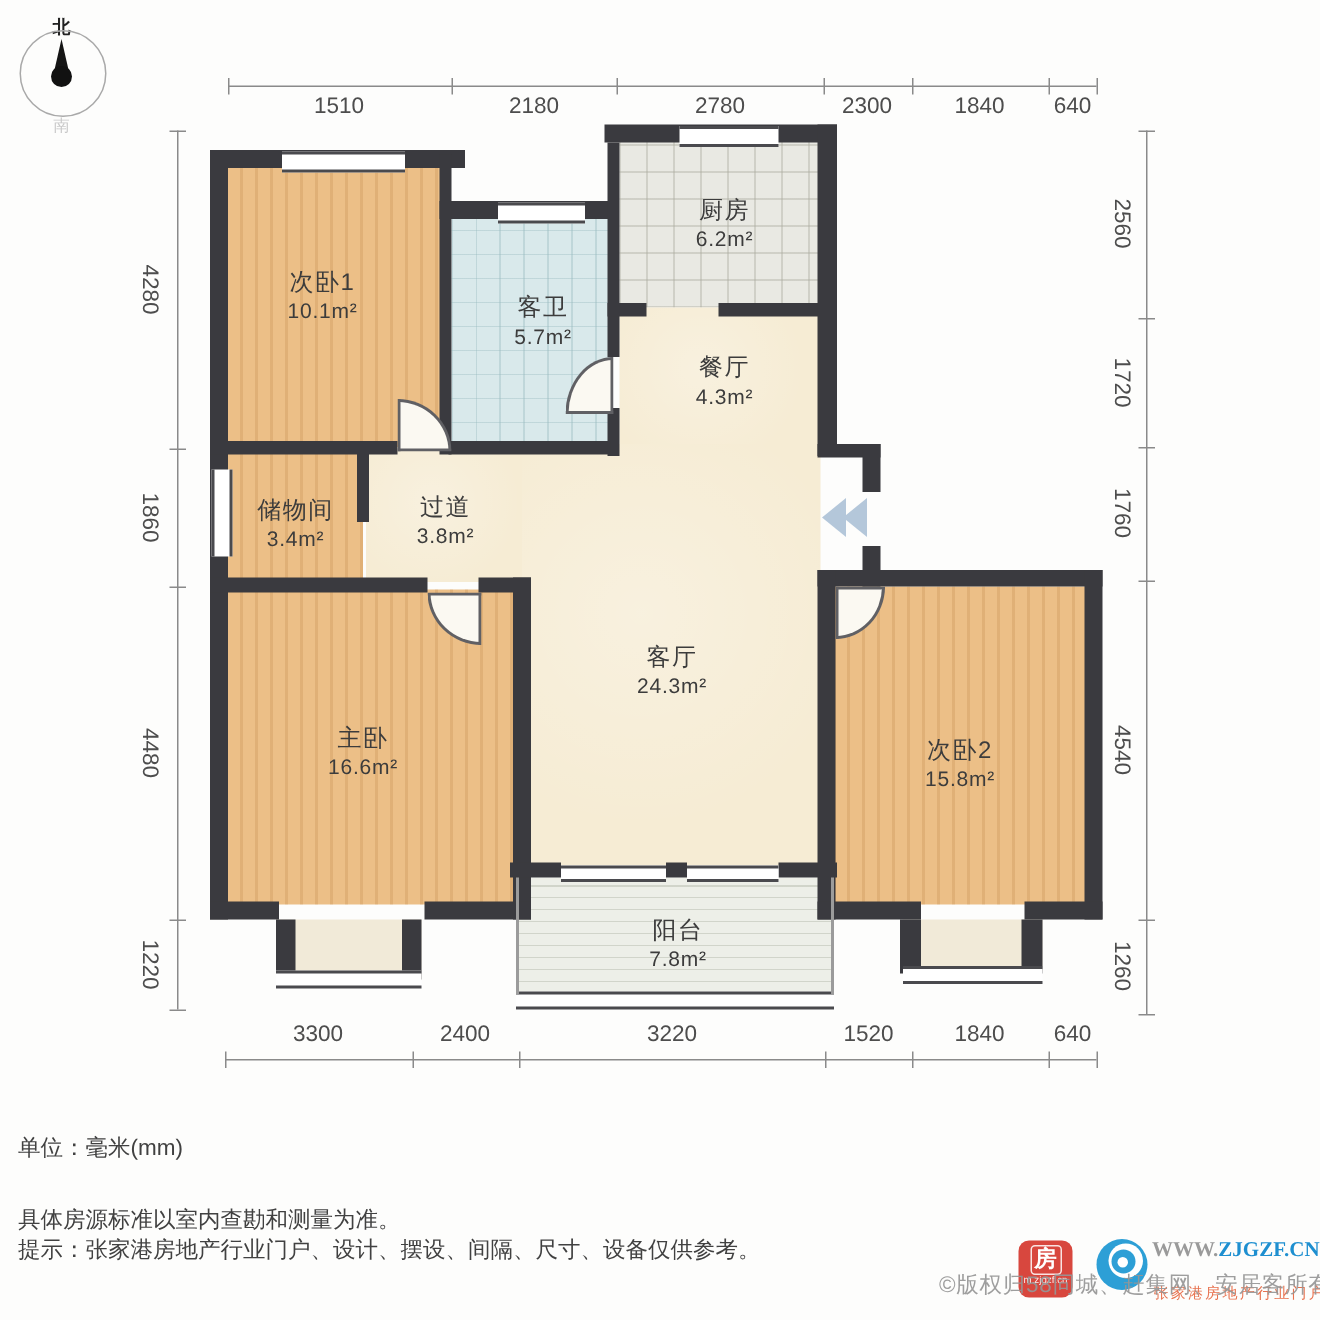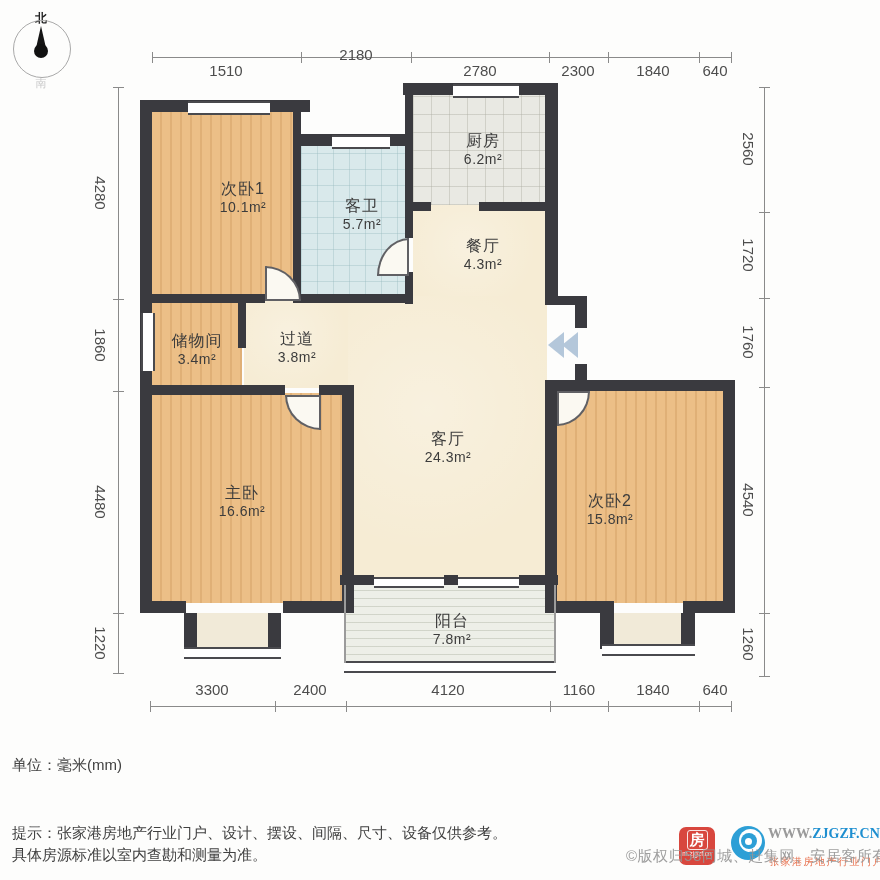--- a/index.html
+++ b/index.html
@@ -133,21 +133,21 @@
 <div class="rail" style="left:344px;top:585px;width:2px;height:78px"></div>
 <div class="rail" style="left:554px;top:585px;width:2px;height:78px"></div>
 
 <div class="door" style="left:265px;top:266px;width:32px;height:31px;border-radius:0 100% 0 0"></div>
 <div class="door" style="left:377px;top:238px;width:28px;height:34px;border-radius:100% 0 0 0"></div>
 <div class="door" style="left:285px;top:395px;width:32px;height:31px;border-radius:0 0 0 100%"></div>
 <div class="door" style="left:557px;top:391px;width:29px;height:31px;border-radius:0 0 100% 0"></div>
 <div class="arrow-l" style="left:548px;top:332px"></div>
 <div class="arrow-l" style="left:562px;top:332px"></div>
 
-<div class="room-label" style="left:243px;top:198px">
+<div class="room-label" style="left:215px;top:198px">
   <div class="rname">次卧1</div>
   <div class="rarea">10.1m²</div>
 </div>
 <div class="room-label" style="left:362px;top:215px">
   <div class="rname">客卫</div>
   <div class="rarea">5.7m²</div>
 </div>
 <div class="room-label" style="left:483px;top:150px">
   <div class="rname">厨房</div>
   <div class="rarea">6.2m²</div>
@@ -165,59 +165,59 @@
   <div class="rarea">3.8m²</div>
 </div>
 <div class="room-label" style="left:448px;top:448px">
   <div class="rname">客厅</div>
   <div class="rarea">24.3m²</div>
 </div>
 <div class="room-label" style="left:242px;top:502px">
   <div class="rname">主卧</div>
   <div class="rarea">16.6m²</div>
 </div>
-<div class="room-label" style="left:610px;top:510px">
+<div class="room-label" style="left:640px;top:510px">
   <div class="rname">次卧2</div>
   <div class="rarea">15.8m²</div>
 </div>
 <div class="room-label" style="left:452px;top:630px">
   <div class="rname">阳台</div>
   <div class="rarea">7.8m²</div>
 </div>
 
 <div>
   <div class="dim-line-h" style="left:152px;top:57px;width:579px"></div>
   <div class="tick-t" style="left:152px;top:52px"></div>
     <div class="tick-t" style="left:301px;top:52px"></div>
   <div class="tick-t" style="left:411px;top:52px"></div>
     <div class="tick-t" style="left:549px;top:52px"></div>
   <div class="tick-t" style="left:608px;top:52px"></div>
     <div class="tick-t" style="left:699px;top:52px"></div>
   <div class="tick-t" style="left:731px;top:52px"></div>
   <div class="dim-lab" style="left:226px;top:62px">1510</div>
-  <div class="dim-lab" style="left:356px;top:46px">2180</div>
+  <div class="dim-lab" style="left:356px;top:62px">2180</div>
   <div class="dim-lab" style="left:480px;top:62px">2780</div>
   <div class="dim-lab" style="left:578px;top:62px">2300</div>
   <div class="dim-lab" style="left:653px;top:62px">1840</div>
   <div class="dim-lab" style="left:715px;top:62px">640</div>
 </div>
 
 <div>
   <div class="dim-line-h" style="left:150px;top:706px;width:581px"></div>
   <div class="tick-t" style="left:150px;top:701px"></div>
     <div class="tick-t" style="left:275px;top:701px"></div>
   <div class="tick-t" style="left:346px;top:701px"></div>
     <div class="tick-t" style="left:550px;top:701px"></div>
   <div class="tick-t" style="left:608px;top:701px"></div>
     <div class="tick-t" style="left:699px;top:701px"></div>
   <div class="tick-t" style="left:731px;top:701px"></div>
   <div class="dim-lab" style="left:212px;top:681px">3300</div>
   <div class="dim-lab" style="left:310px;top:681px">2400</div>
-  <div class="dim-lab" style="left:448px;top:681px">4120</div>
-  <div class="dim-lab" style="left:579px;top:681px">1160</div>
+  <div class="dim-lab" style="left:448px;top:681px">3220</div>
+  <div class="dim-lab" style="left:579px;top:681px">1520</div>
   <div class="dim-lab" style="left:653px;top:681px">1840</div>
   <div class="dim-lab" style="left:715px;top:681px">640</div>
 </div>
 
 <div>
   <div class="dim-line-v" style="left:118px;top:87px;height:586px"></div>
   <div class="tick-s" style="left:113px;top:87px"></div>
     <div class="tick-s" style="left:113px;top:299px"></div>
   <div class="tick-s" style="left:113px;top:391px"></div>
     <div class="tick-s" style="left:113px;top:613px"></div>
@@ -238,21 +238,21 @@
     <div class="tick-s" style="left:759px;top:676px"></div>
   <div class="dim-lab-v" style="left:748px;top:149px">2560</div>
   <div class="dim-lab-v" style="left:748px;top:255px">1720</div>
   <div class="dim-lab-v" style="left:748px;top:342px">1760</div>
   <div class="dim-lab-v" style="left:748px;top:500px">4540</div>
   <div class="dim-lab-v" style="left:748px;top:644px">1260</div>
 </div>
 
 <div class="note" style="left:12px;top:756px">单位：毫米(mm)</div>
 <div class="note" style="left:12px;top:824px">提示：张家港房地产行业门户、设计、摆设、间隔、尺寸、设备仅供参考。</div>
-<div class="note" style="left:12px;top:846px">具体房源标准以室内查勘和测量为准。</div>
+<div class="note" style="left:12px;top:804px">具体房源标准以室内查勘和测量为准。</div>
 
 <div class="wm-appicon">
   <span class="ch">房</span>
   <span class="sub">m.zjgzf.cn</span>
 </div>
 <div class="wm-logo">
   <i style="left:0;top:0;width:34px;height:34px;background:#2d9fd6"></i>
   <i style="left:8px;top:3px;width:23px;height:23px;background:#ffffff"></i>
   <i style="left:10px;top:7px;width:16px;height:16px;background:#2d9fd6"></i>
   <i style="left:14px;top:12px;width:7px;height:7px;background:#ffffff"></i>

